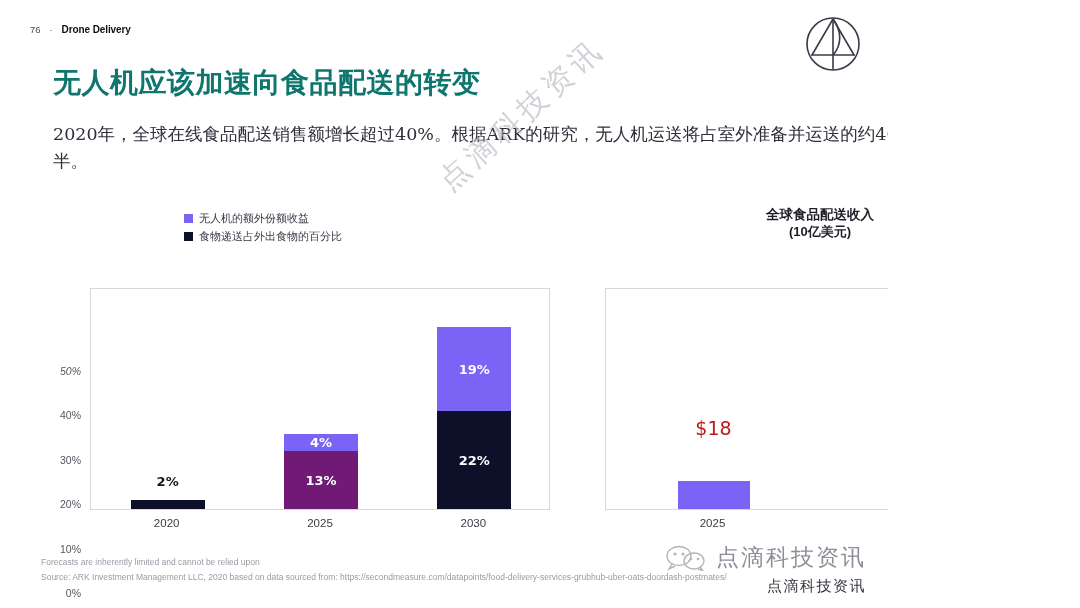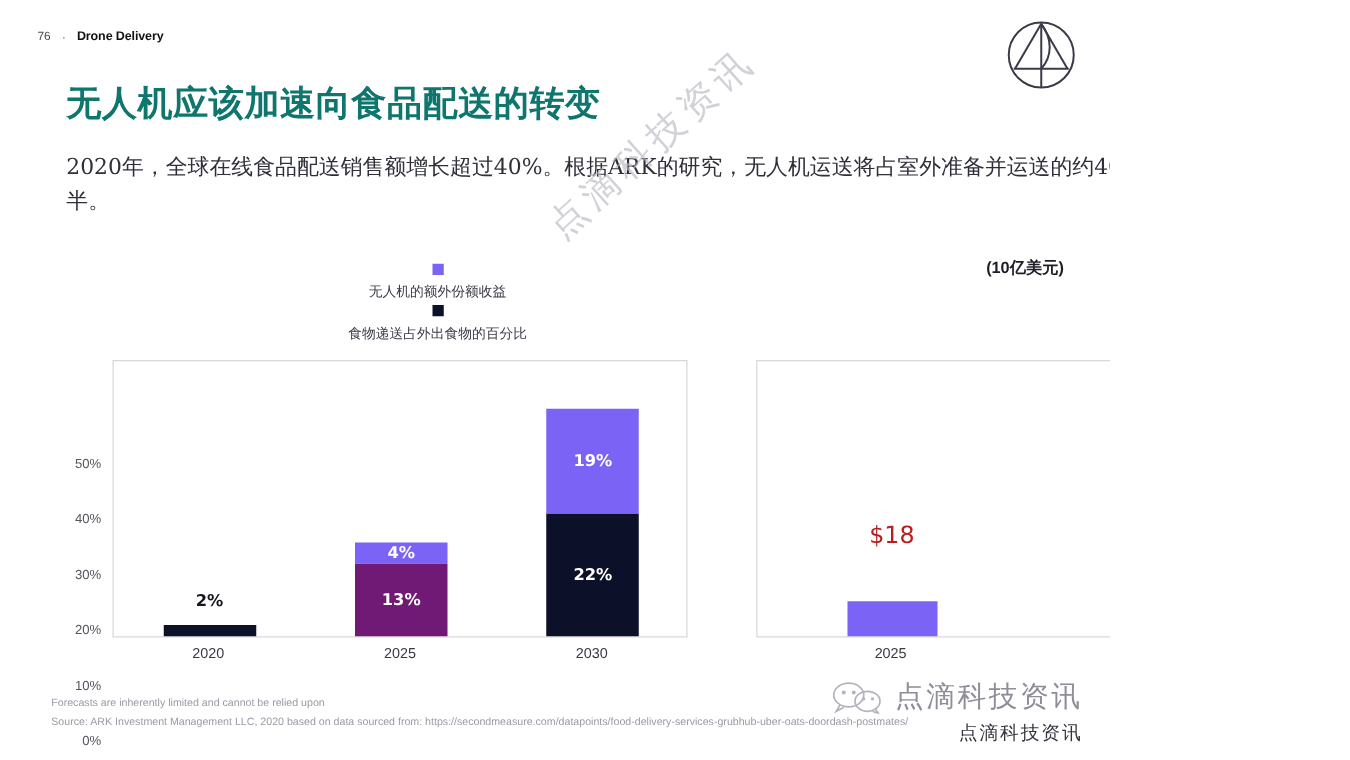--- a/index.html
+++ b/index.html
@@ -40,21 +40,21 @@
   .chart-title{
     text-align:center;font-weight:bold;color:#1d1d28;
     font-family:"DejaVu Sans","Liberation Sans",sans-serif;
   }
 
   
   .left-wrap{position:absolute;left:46px;top:205px;width:510px;height:330px;}
   .left-head{position:absolute;left:130px;top:0;width:340px;}
   .left-head .chart-title{font-size:13.5px;letter-spacing:.2px;}
   .legend{margin-top:6px;padding-left:8px;}
-  .legend-row{display:flex;align-items:center;gap:6px;margin-top:3px;flex-direction:column;}
+  .legend-row{display:flex;align-items:center;gap:6px;margin-top:3px;}
   .legend-sw{width:9px;height:9px;display:inline-block;flex:0 0 auto;}
   .legend-tx{font-size:11px;color:#3a3a48;font-family:"DejaVu Sans","Liberation Sans",sans-serif;}
 
   .plot-l{
     position:absolute;left:44px;top:83px;width:460px;height:222px;
     border:1px solid #d7d7de;border-right:1px solid #d7d7de;background:#fff;
     box-sizing:border-box;
   }
   .yaxis{position:absolute;left:0px;top:83px;width:40px;height:222px;}
   .ytick{
@@ -154,21 +154,21 @@
         </div>
       </div>
     </div>
 
     <div class="yaxis" id="yaxis-l">
         <div class="ytick" style="top: 305px;">0%</div>
         <div class="ytick" style="top: 260.6px;">10%</div>
         <div class="ytick" style="top: 216.2px;">20%</div>
         <div class="ytick" style="top: 171.8px;">30%</div>
         <div class="ytick" style="top: 127.4px;">40%</div>
-        <div class="ytick" style="top: 83px;">50%</div>
+        <div class="ytick" style="top: 83px; font-style: italic;">50%</div>
       </div>
     <div class="plot-l">
       <div class="bars-l" id="bars-l">
           <div class="bargroup" style="left: 39.6667px; width: 74px;">
             <div class="seg" style="background: rgb(13, 16, 41); height: 8.88px;">
               <span class="seg-label outside">2%</span>
             </div>
           </div>
           <div class="bargroup" style="left: 193px; width: 74px;">
             <div class="seg" style="background: rgb(122, 99, 245); height: 17.76px;">
@@ -190,20 +190,21 @@
     </div>
     <div class="xlabels-l" id="xlabels-l">
         <div class="xlab" style="left: 76.6667px;">2020</div>
         <div class="xlab" style="left: 230px;">2025</div>
         <div class="xlab" style="left: 383.333px;">2030</div>
       </div>
   </div>
 
   <div class="right-wrap">
     <div class="right-head">
+      <div class="chart-title">全球食品配送收入</div>
       <div class="sub">(10亿美元)</div>
     </div>
     <div class="plot-r">
       <div id="bars-r" style="position:absolute;inset:0;">
           <div class="rbar" style="left: 71.5px; width: 72px; height: 27.5586px; background: rgb(122, 99, 245);"></div>
           <div class="rbar-label" style="left: 67.5px; bottom: 69.5586px; width: 80px; text-align: center;">$18</div>
           <div class="rbar" style="left: 286.5px; width: 72px; height: 177.6px; background: rgb(122, 99, 245);"></div>
           <div class="rbar-label" style="right: 6px; top: 6px;">$116</div>
         </div>
     </div>

